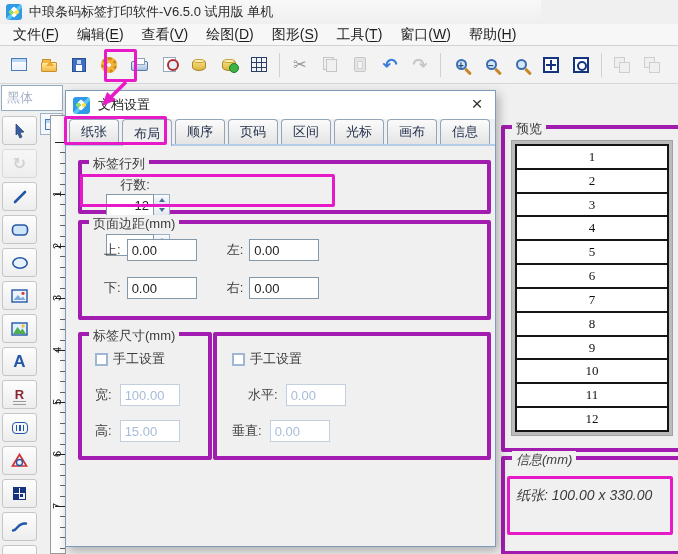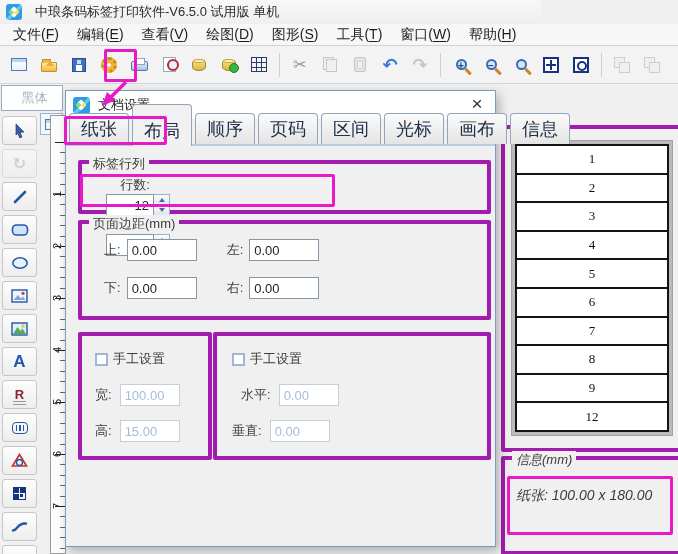--- a/index.html
+++ b/index.html
@@ -1,21 +1,21 @@
 <!DOCTYPE html>
 <html><head>
 <meta charset="utf-8">
 <style>
   html,body{margin:0;padding:0;background:#888;}
   .app{position:relative;width:678px;height:554px;background:#f0f0f0;overflow:hidden;
        font-family:"Liberation Sans","DejaVu Sans",sans-serif;color:#333;
        -webkit-font-smoothing:antialiased;}
   
   .titlebar{position:absolute;left:0;top:0;width:541px;height:24px;background:linear-gradient(#f8f8f8,#efefef);
-            display:flex;align-items:center;border-bottom:1px solid #e3e3e3;gap:6px;}
+            display:flex;align-items:center;border-bottom:1px solid #e3e3e3;}
   .applogo{width:16px;height:16px;margin:0 7px 0 6px;border-radius:3px;
            background:linear-gradient(135deg,#2f9be8 0 45%,#59c7f2 45% 60%,#2f9be8 60%);position:relative;}
   .applogo::before{content:"";position:absolute;left:4px;top:4px;width:8px;height:8px;background:
      conic-gradient(#ffe24a 0 25%,#fff 25% 50%,#8de06a 50% 75%,#fff 75%);transform:rotate(45deg);border-radius:1px;}
   .wtitle{font-size:13px;color:#2b2b2b;}
   
   .menubar{position:absolute;left:0;top:24px;width:678px;height:22px;background:#f7f7f7;
            border-bottom:1px solid #d2d2d2;display:flex;align-items:center;padding-left:4px;box-sizing:border-box;}
   .mitem{font-size:14px;padding:0 9px;color:#1d1d1d;cursor:default;white-space:nowrap;}
   .mitem u{text-underline-offset:2px;}
@@ -56,21 +56,21 @@
   .mag .sign{position:absolute;left:0;top:-1px;width:100%;text-align:center;font-size:10px;font-weight:bold;color:#20497e;font-style:normal;}
   .ic-fit,.ic-exp{width:16px;height:16px;border:2px solid #16337f;background:#fff;position:relative;}
   .ic-fit::before{content:"";position:absolute;left:1px;right:1px;top:5px;height:2px;background:#16337f;}
   .ic-fit::after{content:"";position:absolute;top:1px;bottom:1px;left:5px;width:2px;background:#16337f;}
   .ic-exp::before{content:"";position:absolute;left:2px;top:2px;width:6px;height:6px;border:2px solid #16337f;border-radius:50%;}
   .ic-grp{width:16px;height:16px;position:relative;}
   .ic-grp::before,.ic-grp::after{content:"";position:absolute;width:9px;height:9px;background:#ececec;border:1px solid #aaa;}
   .ic-grp::before{left:0;top:0;}.ic-grp::after{right:0;bottom:0;}
   
   .fontcombo{position:absolute;left:1px;top:85px;width:62px;height:26px;background:#fff;border:1px solid #96aac0;
-             box-sizing:border-box;font-size:13px;color:#a4b2c4;line-height:24px;padding-left:5px;text-align:center;}
+             box-sizing:border-box;font-size:13px;color:#a4b2c4;line-height:24px;padding-left:5px;}
   .corner-btn{position:absolute;left:40px;top:113px;width:23px;height:22px;background:#f4f7fb;border:1px solid #9fb3c9;
               box-sizing:border-box;display:flex;align-items:center;justify-content:center;}
   .corner-btn .ic-new{width:13px;height:11px;}
   
   .palette{position:absolute;left:2px;top:116px;width:38px;bottom:0;display:flex;flex-direction:column;gap:4px;overflow:hidden;}
   .pbtn{width:33px;height:27px;border:1px solid #c6c6c6;border-radius:3px;background:linear-gradient(#fdfdfd,#ededed);
         display:flex;align-items:center;justify-content:center;flex:0 0 auto;}
   .pbtn .glyph{font-weight:bold;color:#2457a8;}
   .pbtn.dis .glyph{color:#b5b5b5;}
   .rlines{position:relative;}
@@ -105,23 +105,23 @@
   
   .dialog{position:absolute;left:65px;top:90px;width:431px;height:457px;background:#f0f0f0;
           border:1px solid #7f9bb8;box-shadow:3px 4px 10px rgba(0,0,0,.28);box-sizing:border-box;z-index:10;}
   .dtitle{height:28px;background:#fff;display:flex;align-items:center;position:relative;}
   .dtitle .applogo{width:17px;height:17px;margin:0 8px 0 7px;}
   .dtitle .dtext{font-size:13px;color:#1f1f1f;}
   .dclose{position:absolute;right:5px;top:1px;width:26px;height:24px;display:flex;align-items:center;justify-content:center;
           font-size:19px;color:#333;}
   .tabs{position:absolute;left:0;top:28px;right:0;height:27px;display:flex;align-items:flex-end;padding-left:3px;
         border-bottom:2px solid #b5cce6;box-sizing:border-box;}
-  .tab{font-size:18px;color:#22304a;border:1px solid #93a5b8;border-bottom:none;border-radius:4px 4px 0 0;
+  .tab{font-size:13px;color:#22304a;border:1px solid #93a5b8;border-bottom:none;border-radius:4px 4px 0 0;
        background:linear-gradient(#fbfbfb,#e4e4e4);padding:3px 11px 3px 11px;margin-right:3px;position:relative;white-space:nowrap;}
-  .tab.active{background:#f1f1f1;padding-top:14px;top:2px;z-index:2;}
+  .tab.active{background:#f1f1f1;padding-top:5px;top:2px;z-index:2;}
   .dcontent{position:absolute;left:0;top:55px;right:0;bottom:0;}
   .dcontent .group .gtitle{background:#f0f0f0;}
   .frow{display:flex;align-items:center;}
   .flabel{font-size:13px;color:#3d3d3d;white-space:nowrap;}
   .tinput{height:22px;border:1px solid #8598a8;background:#fff;font-size:13px;color:#222;box-sizing:border-box;
           padding:0 4px;font-family:inherit;}
   .tinput:disabled,.tinput.off{border-color:#c2cfdc;color:#a6bcd8;-webkit-text-fill-color:#a6bcd8;background:#fff;}
   .spin{display:flex;align-items:stretch;}
   .spin .tinput{width:48px;text-align:right;}
   .spincol{width:16px;display:flex;flex-direction:column;border:1px solid #9ab0c6;border-left:none;box-sizing:border-box;}
@@ -324,29 +324,31 @@
       <div class="pvinner">
           <div class="pvcell">1</div>
           <div class="pvcell">2</div>
           <div class="pvcell">3</div>
           <div class="pvcell">4</div>
           <div class="pvcell">5</div>
           <div class="pvcell">6</div>
           <div class="pvcell">7</div>
           <div class="pvcell">8</div>
           <div class="pvcell">9</div>
+          <div class="pvcell">10</div>
+          <div class="pvcell">11</div>
           <div class="pvcell">12</div>
         </div>
     </div>
   </div>
 
   <div class="group" style="left:501px;top:456px;width:175px;height:91px;font-style:italic;">
     <span class="gtitle">信息(mm)</span>
     <div style="position:absolute;left:0;top:22px;right:0;">
-      <div class="inforow"><span>纸张:</span> <span>100.00 x 180.00</span></div>
+      <div class="inforow"><span>纸张:</span> <span>100.00 x 330.00</span></div>
     </div>
   </div>
 
   <div class="dialog">
     <div class="dtitle">
       <span class="applogo"></span>
       <span class="dtext">文档设置</span>
       <span class="dclose">×</span>
     </div>
 
@@ -395,40 +397,41 @@
         </div>
         <div class="frow" style="position:absolute;left:22px;top:53px;">
           <span class="flabel">下:</span>
           <input class="tinput" style="width: 70px; margin-left: 6px;" readonly="" value="0.00">
           <span class="flabel" style="margin-left:30px;">右:</span>
           <input class="tinput" style="width: 70px; margin-left: 6px;" readonly="" value="0.00">
         </div>
       </div>
 
       <div class="group" style="left:12px;top:186px;width:126px;height:120px;">
+        <span class="gtitle">标签尺寸(mm)</span>
         <div class="frow" style="position:absolute;left:13px;top:14px;">
           <span class="cb"></span>
           <span class="flabel">手工设置</span>
         </div>
         <div class="frow" style="position:absolute;left:13px;top:48px;">
           <span class="flabel">宽:</span>
           <input class="tinput off" style="width: 60px; margin-left: 8px;" disabled="" value="100.00">
         </div>
         <div class="frow" style="position:absolute;left:13px;top:84px;">
           <span class="flabel">高:</span>
           <input class="tinput off" style="width: 60px; margin-left: 8px;" disabled="" value="15.00">
         </div>
       </div>
 
       <div class="group" style="left:147px;top:186px;width:270px;height:120px;">
         <div class="frow" style="position:absolute;left:15px;top:14px;">
           <span class="cb"></span>
           <span class="flabel">手工设置</span>
         </div>
-        <div class="frow" style="position:absolute;left:24px;top:48px;">
+        <div class="frow" style="position:absolute;left:31px;top:48px;">
           <span class="flabel">水平:</span>
           <input class="tinput off" style="width: 60px; margin-left: 8px;" disabled="" value="0.00">
         </div>
         <div class="frow" style="position:absolute;left:15px;top:84px;">
           <span class="flabel">垂直:</span>
           <input class="tinput off" style="width: 60px; margin-left: 8px;" disabled="" value="0.00">
         </div>
       </div>
 
     </div>

